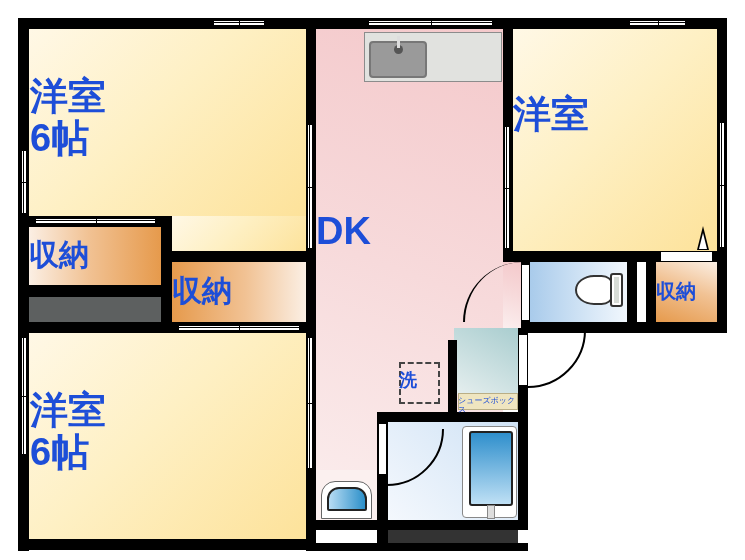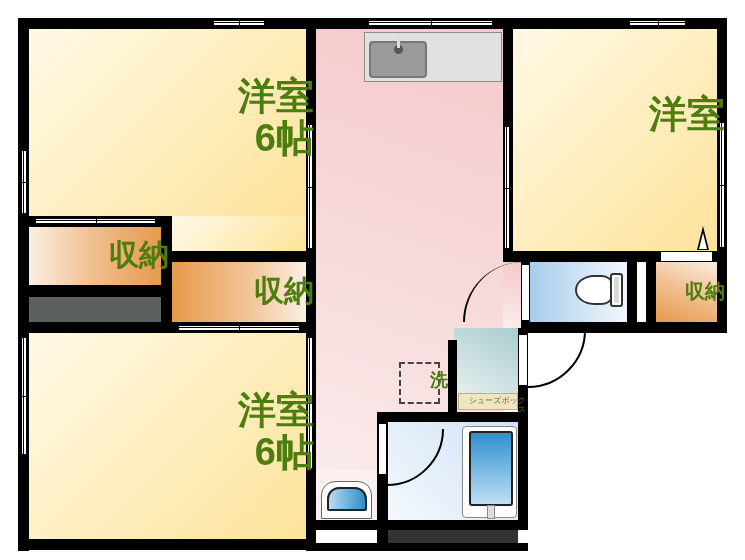--- a/index.html
+++ b/index.html
@@ -16,21 +16,21 @@
   .toilet-room { background: linear-gradient(90deg, #a9cbeb 0%, #d5e6f6 60%, #f1f7fd 100%); }
   .bath-room { background: linear-gradient(45deg, #f4f8fd 0%, #cfe2f5 100%); }
   .entry { background: linear-gradient(30deg, #e6efef 0%, #a9cdcf 100%); }
   .dark-shelf { background:#5d6060; }
   .window-h { position:absolute; height:6px; background:#fff; border:1px solid #000; box-sizing:border-box; }
   .window-h::before { content:""; position:absolute; left:0; right:0; top:1px; height:0; border-top:1px solid #000; }
   .window-h::after { content:""; position:absolute; left:50%; top:0; bottom:0; border-left:1px solid #000; }
   .window-v { position:absolute; width:6px; background:#fff; border:1px solid #000; box-sizing:border-box; }
   .window-v::before { content:""; position:absolute; top:0; bottom:0; left:1px; border-left:1px solid #000; }
   .window-v::after { content:""; position:absolute; top:50%; left:0; right:0; border-top:1px solid #000; }
-  .label { position:absolute; text-align:right; font-weight:bold; color:#4d7c0f; line-height:1.1;padding-left:8px; }
+  .label { position:absolute; text-align:left; font-weight:bold; color:#1d4ed8; line-height:1.1; }
   .label-big { font-size:38px; }
   .label-mid { font-size:30px; }
   .label-small { font-size:20px; }
   .door-arc { position:absolute; border:2px solid #000; box-sizing:border-box; }
 </style>
 </head>
 <body>
 
 <div class="abs" style="left:0;top:0;width:745px;height:560px;">
 
@@ -146,17 +146,18 @@
     <div>洋室</div>
     <div>6帖</div>
   </div>
   <div class="label label-big" style="left:513px;top:94px;width:204px;">
     <div>洋室</div>
   </div>
   <div class="label label-big" style="left:30px;top:390px;width:276px;">
     <div>洋室</div>
     <div>6帖</div>
   </div>
+  <div class="label label-big" style="left:316px;top:211px;width:187px;">DK</div>
 
   <div class="label label-mid" style="left:29px;top:238px;width:132px;">収納</div>
   <div class="label label-mid" style="left:172px;top:274px;width:134px;">収納</div>
   <div class="label label-small" style="left:656px;top:280px;width:61px;">収納</div>
 </div>
 
 </body></html>

